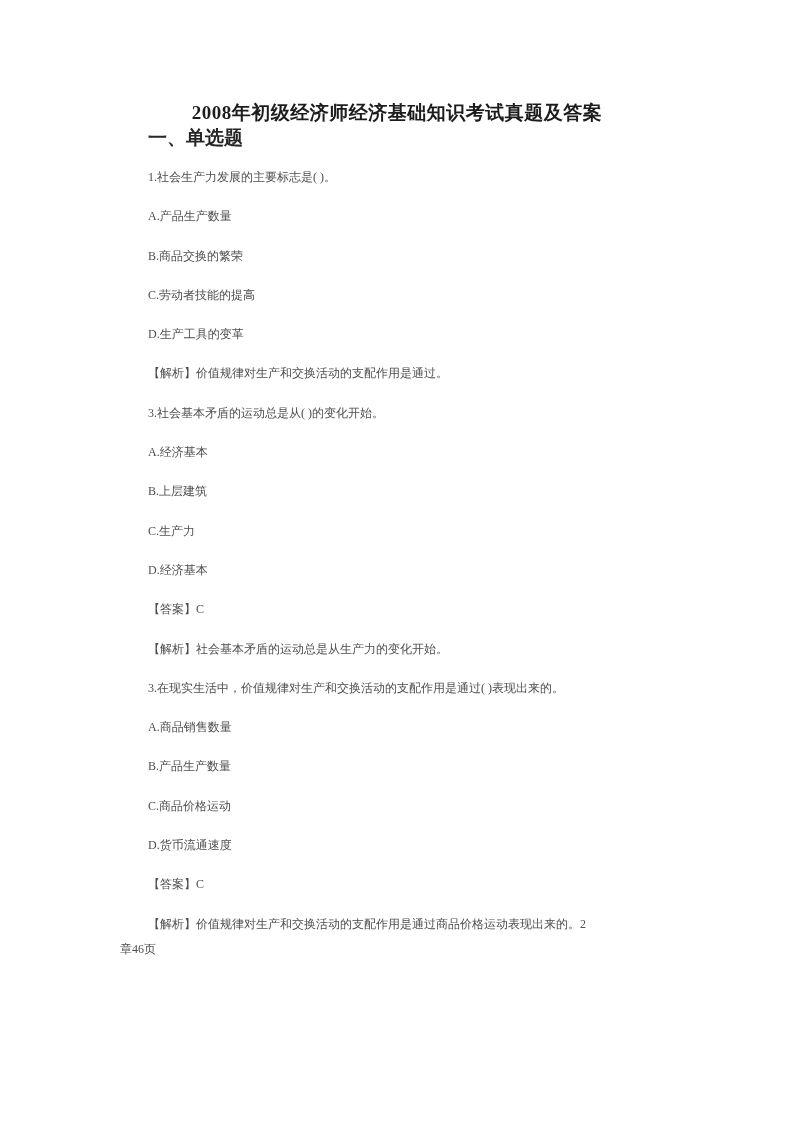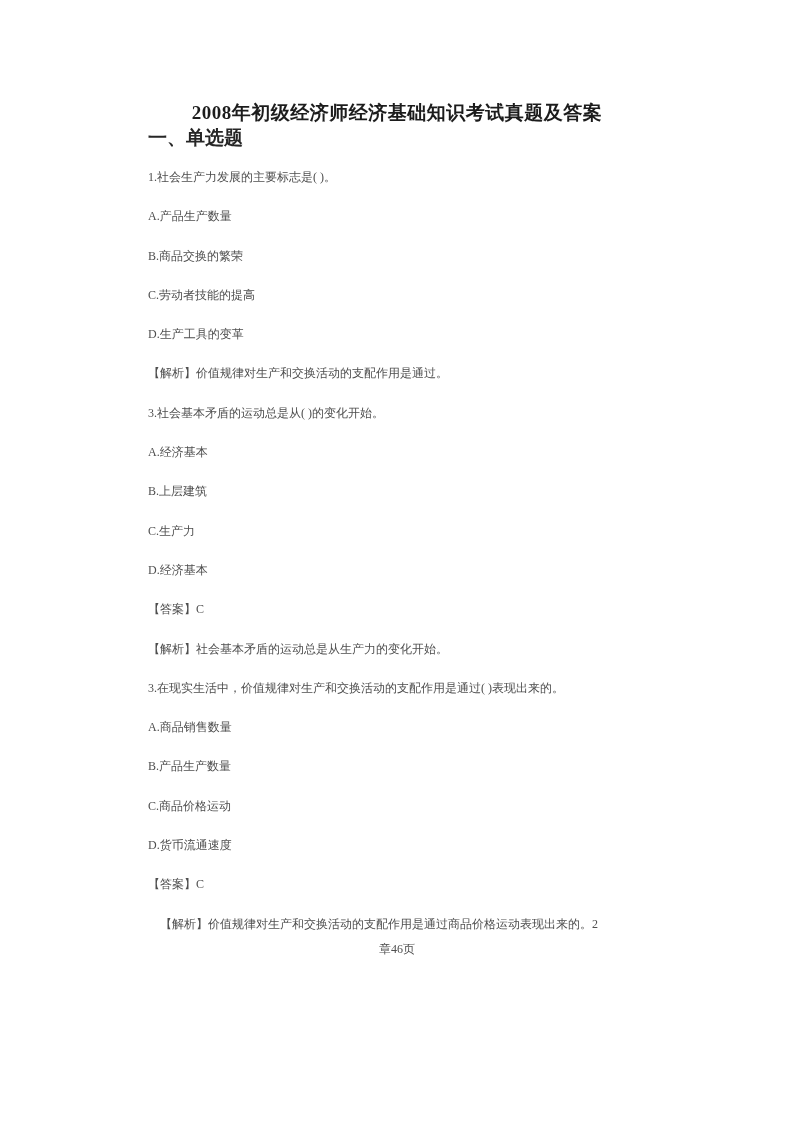--- a/index.html
+++ b/index.html
@@ -40,23 +40,22 @@
     margin-top: 14.3px;
     font-size: 12px;
     line-height: 25px;
     color: var(--body-text);
     text-indent: 28px;
   }
   .para.first { margin-top: 17px; }
   .para .wrapline {
     display: block;
     text-indent: 0;
-    text-align: center;
   }
-  .para .nowrap { white-space: nowrap; margin-left: 12px; }
+  .para .nowrap { white-space: nowrap; }
 </style>
 </head>
 <body>
 
 <div class="page">
 
   <h1 class="doc-title">2008年初级经济师经济基础知识考试真题及答案</h1>
 
   <h2 class="section-heading">一、单选题</h2>
 

